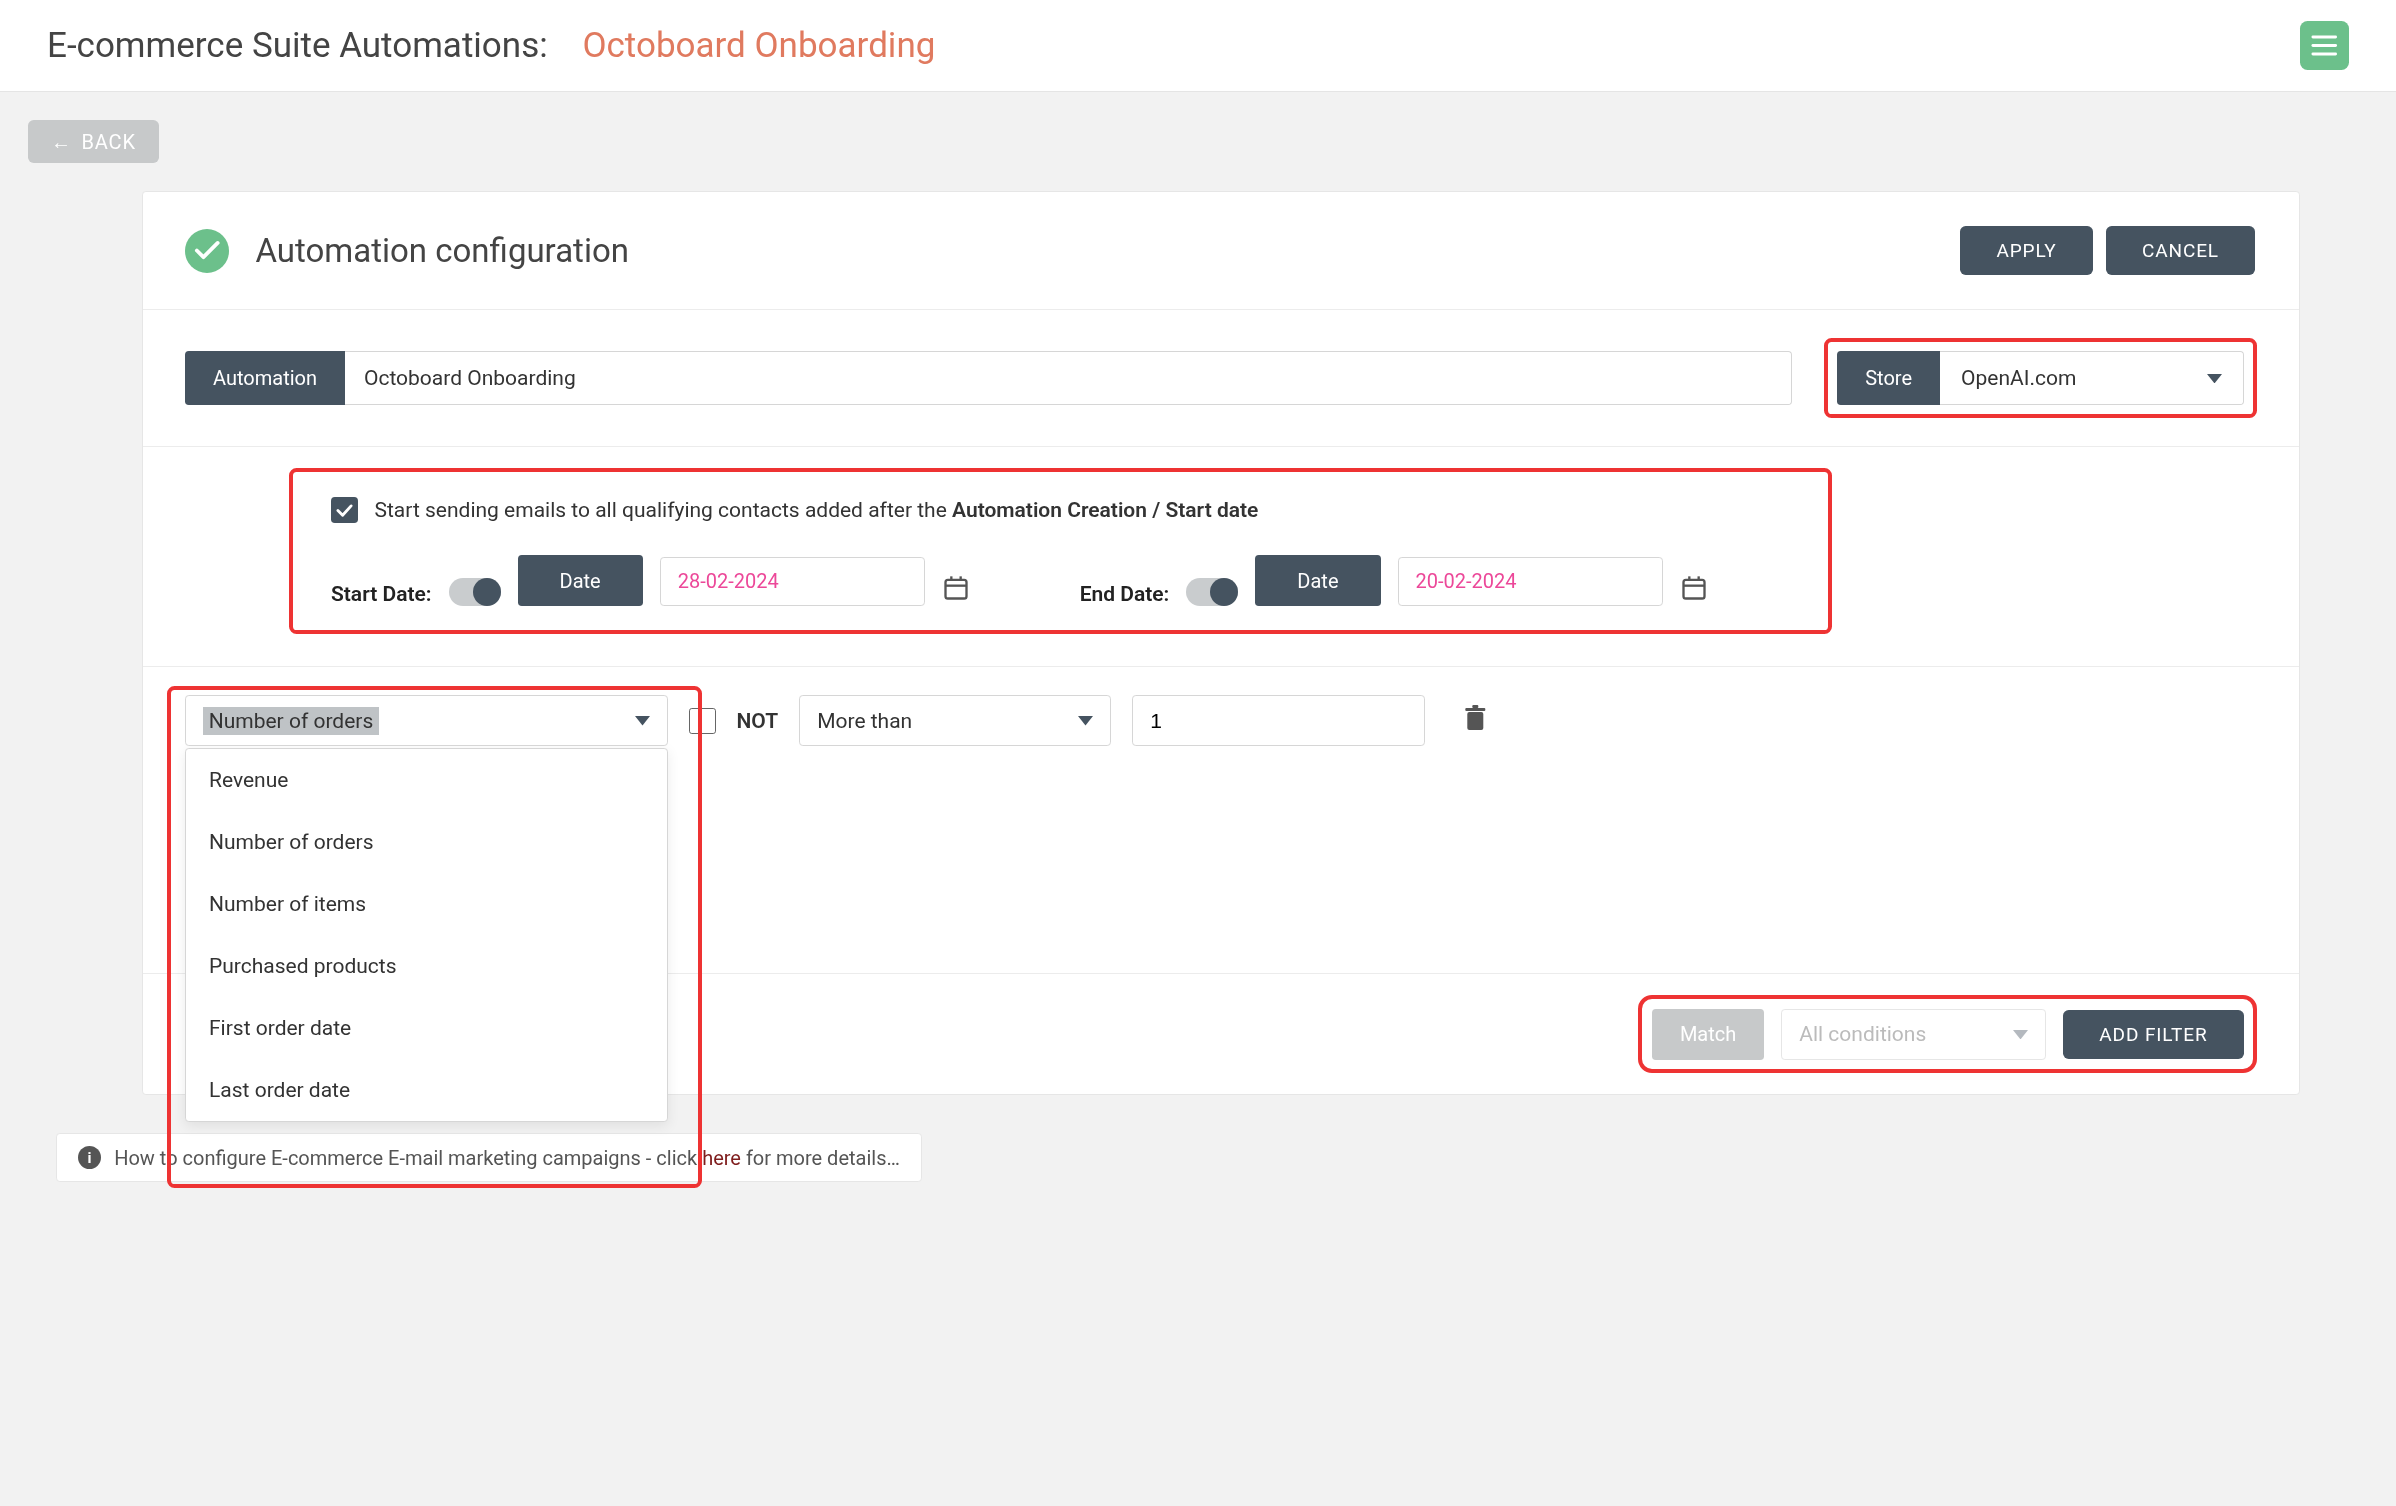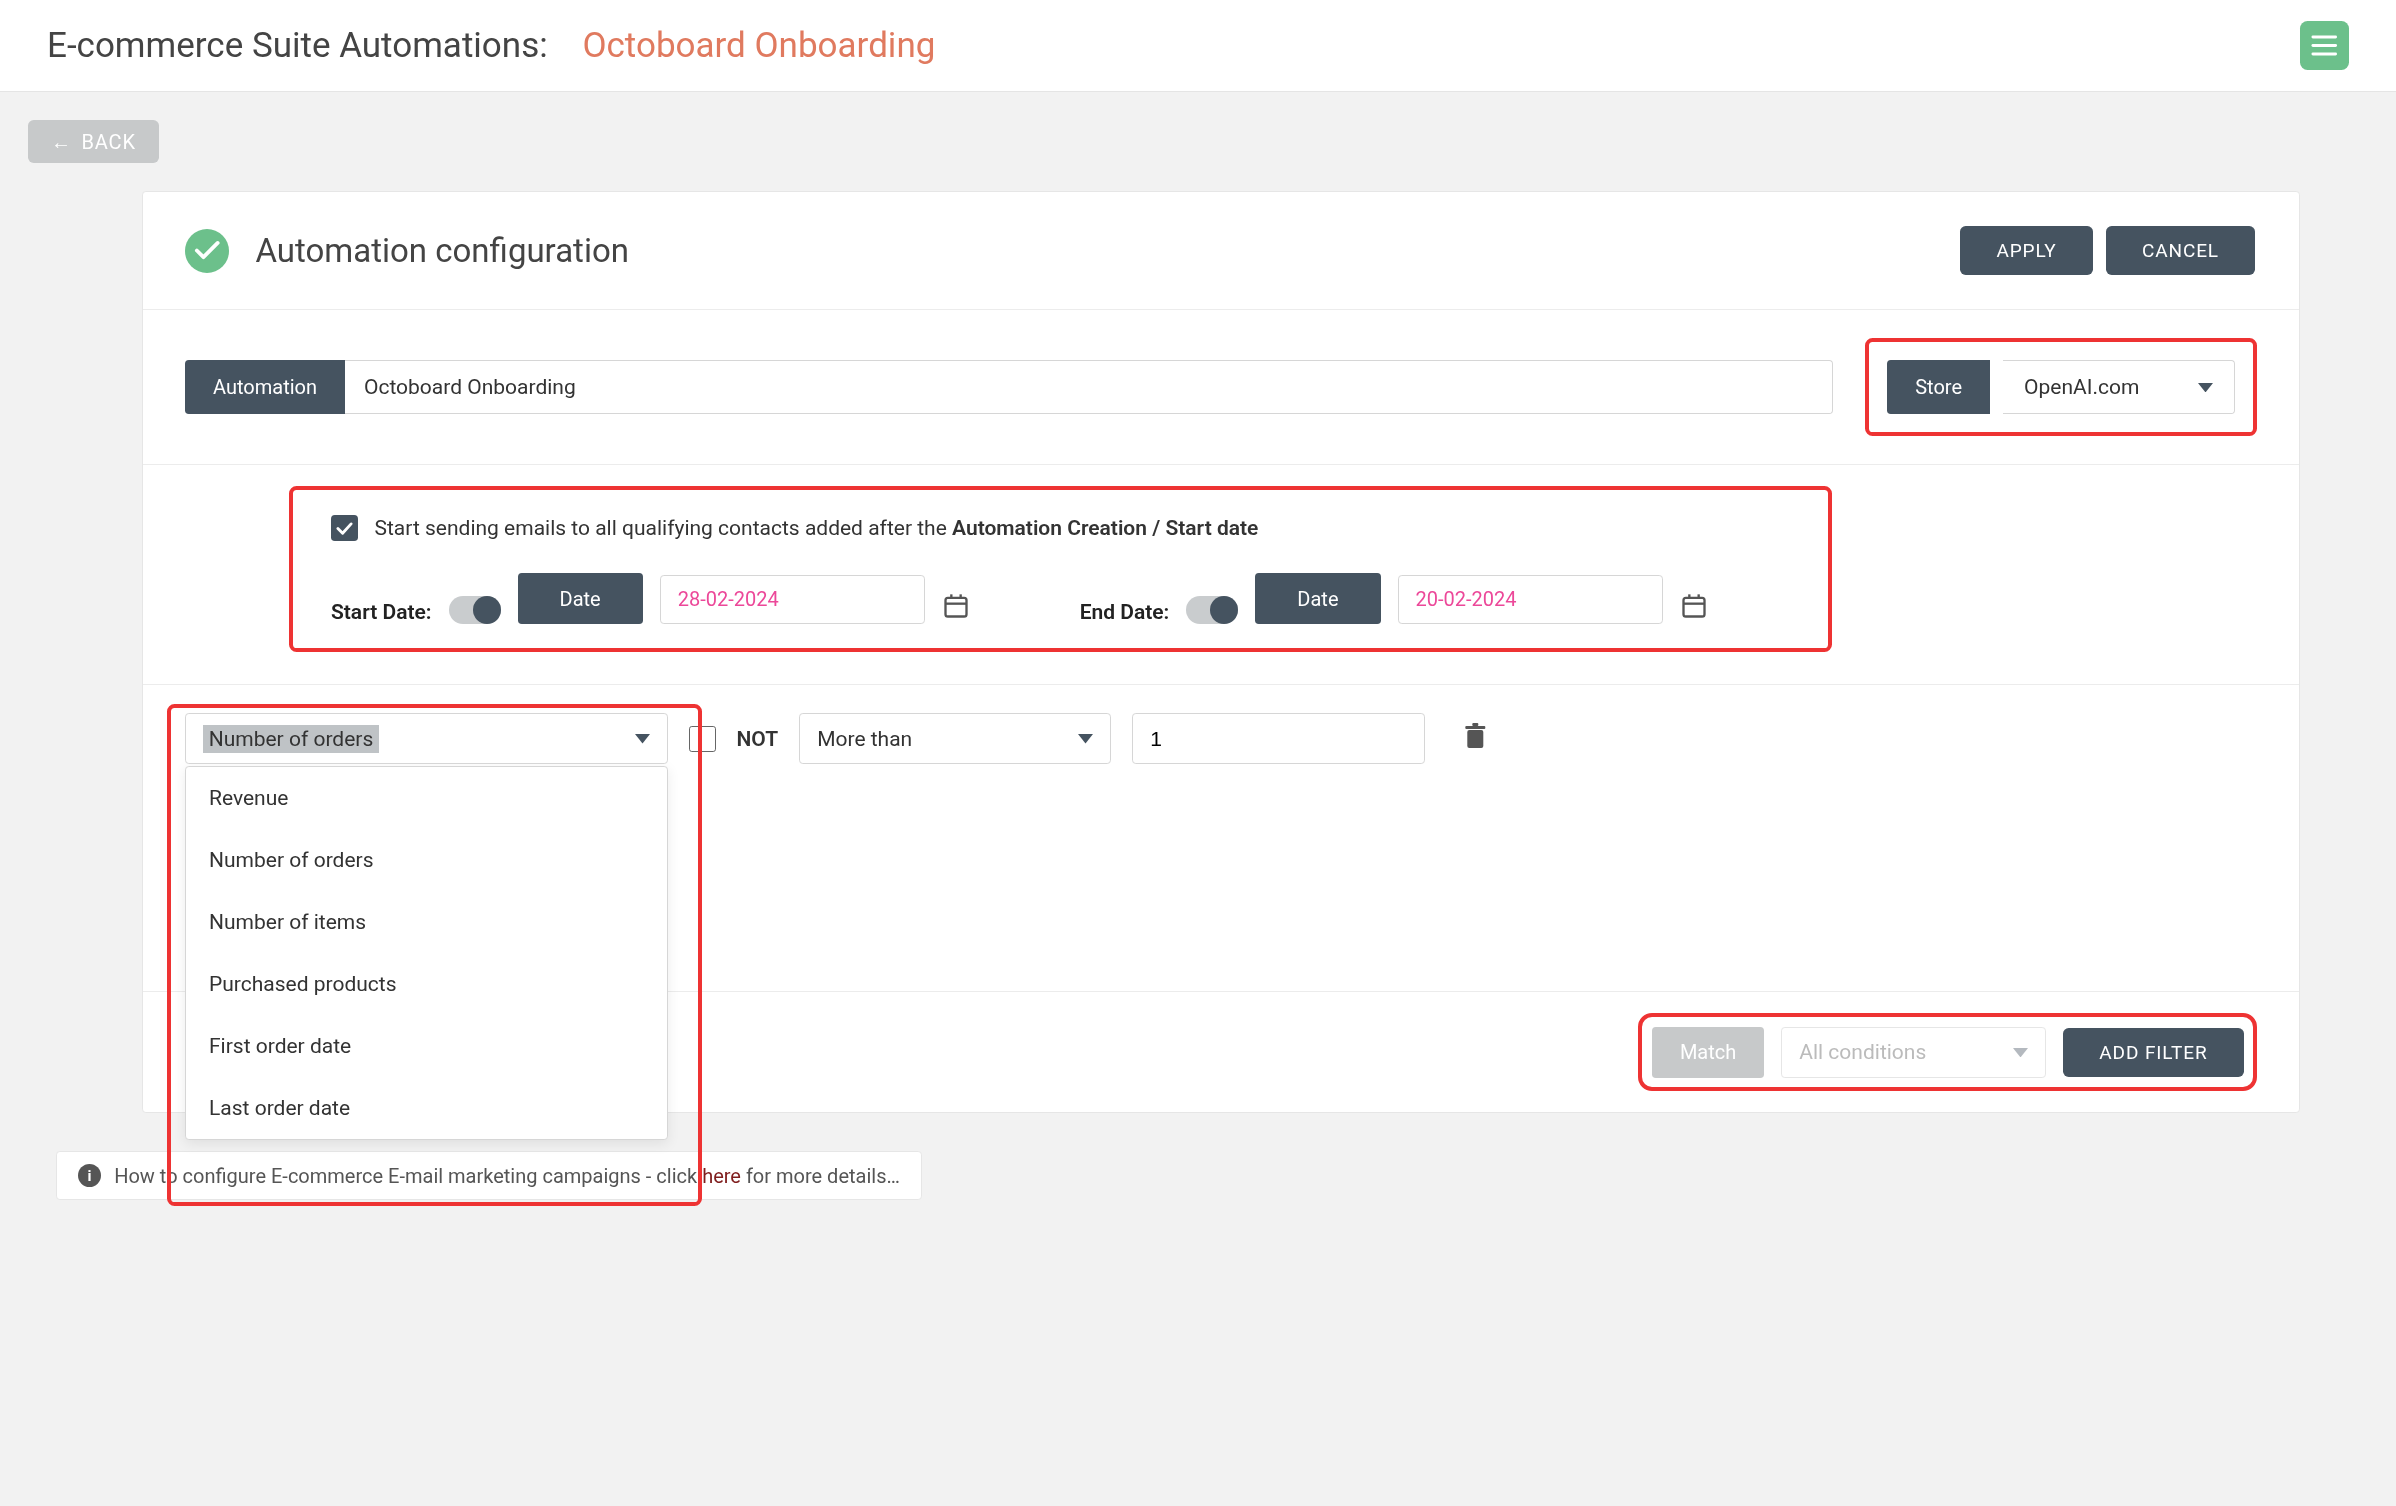--- a/index.html
+++ b/index.html
@@ -73,26 +73,26 @@
   .labelled-field { display: flex; align-items: stretch; }
   .field-label {
     background: #455360; color: #fff; padding: 15px 28px; font-size: 20px;
     border-radius: 3.8px 0 0 3.8px; display: flex; align-items: center;
   }
   .field-input {
     border: 0.9px solid #d6d6d6; border-left: none; padding: 0 19px; font-size: 21px;
     background: #fff; border-radius: 0 3.8px 3.8px 0; display:flex; align-items:center;
   }
   .store-box {
-    border: 4.7px solid #e33; border-radius: 7.6px; padding: 18px;
+    border: 4.7px solid #e33; border-radius: 7.6px; padding: 9px;
     display: flex; align-items: center; margin-left: auto;
   }
   .store-select {
-    border: 0.9px solid #d6d6d6; border-left:none; padding: 0 21px; font-size: 21px; width: 232px;
-    background:#fff; border-radius:0 3.8px 3.8px 0; display:flex; align-items:center; justify-content:space-between;margin-left:13px;
+    border: 0.9px solid #d6d6d6; border-left:none; padding: 0 21px; font-size: 21px; width: 304px;
+    background:#fff; border-radius:0 3.8px 3.8px 0; display:flex; align-items:center; justify-content:space-between;
   }
 
   
   .dates-wrap { padding: 21px 42px 32px 42px; display:flex; }
   .dates-inner {
     border: 4.7px solid #e33; border-radius: 7.6px; padding: 24.6px 38px; margin-left: 104px;
     width: 1543px;
   }
   .checkbox-row { display:flex; align-items:center; gap: 17px; margin-bottom: 32px; }
   .checkbox {

